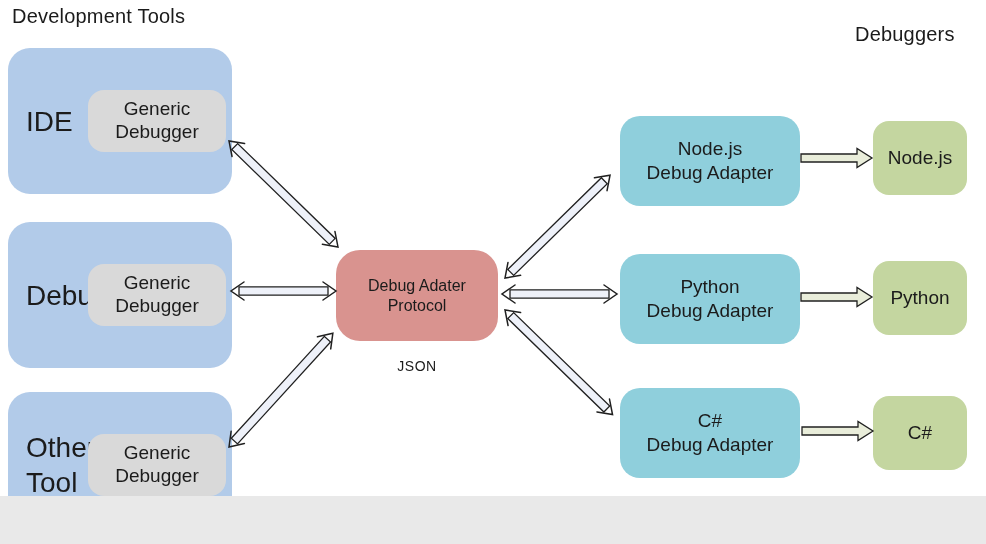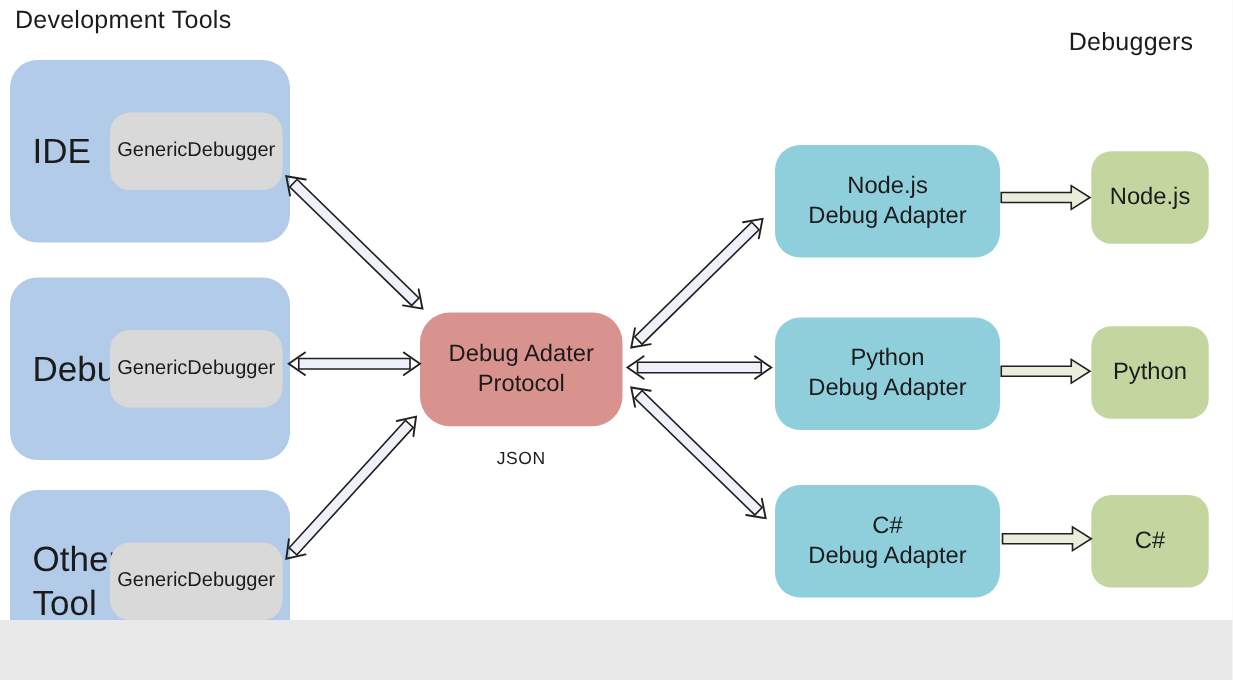--- a/index.html
+++ b/index.html
@@ -19,28 +19,28 @@
   .hdr-right{left:855px;top:23px;}
 
   .tool{position:absolute;left:8px;width:224px;height:146px;background:var(--tool-box);border-radius:22px;}
   .tool-label{
     position:absolute;left:18px;top:50%;transform:translateY(-50%);
     font-size:28px;line-height:1.25;white-space:pre-line;
   }
   .inner{
     position:absolute;right:6px;top:50%;transform:translateY(-50%);
     width:138px;height:62px;background:var(--inner-box);border-radius:16px;
-    display:flex;flex-direction:row;align-items:center;justify-content:center;
-    font-size:16px;line-height:1.2;text-align:center;
+    display:flex;flex-direction:column;align-items:center;justify-content:center;
+    font-size:19px;line-height:1.2;text-align:center;
   }
   .protocol{
     position:absolute;left:336px;top:250px;width:162px;height:91px;
     background:var(--protocol-box);border-radius:24px;
     display:flex;flex-direction:column;align-items:center;justify-content:center;
-    font-size:19px;line-height:1.25;text-align:center;
+    font-size:16px;line-height:1.25;text-align:center;
   }
   .caption{
     position:absolute;left:336px;top:358px;width:162px;text-align:center;
     font-size:14px;letter-spacing:.5px;
   }
   .adapter{
     position:absolute;left:620px;width:180px;height:90px;
     background:var(--adapter-box);border-radius:20px;
     display:flex;flex-direction:column;align-items:center;justify-content:center;
     font-size:19px;line-height:1.25;text-align:center;

